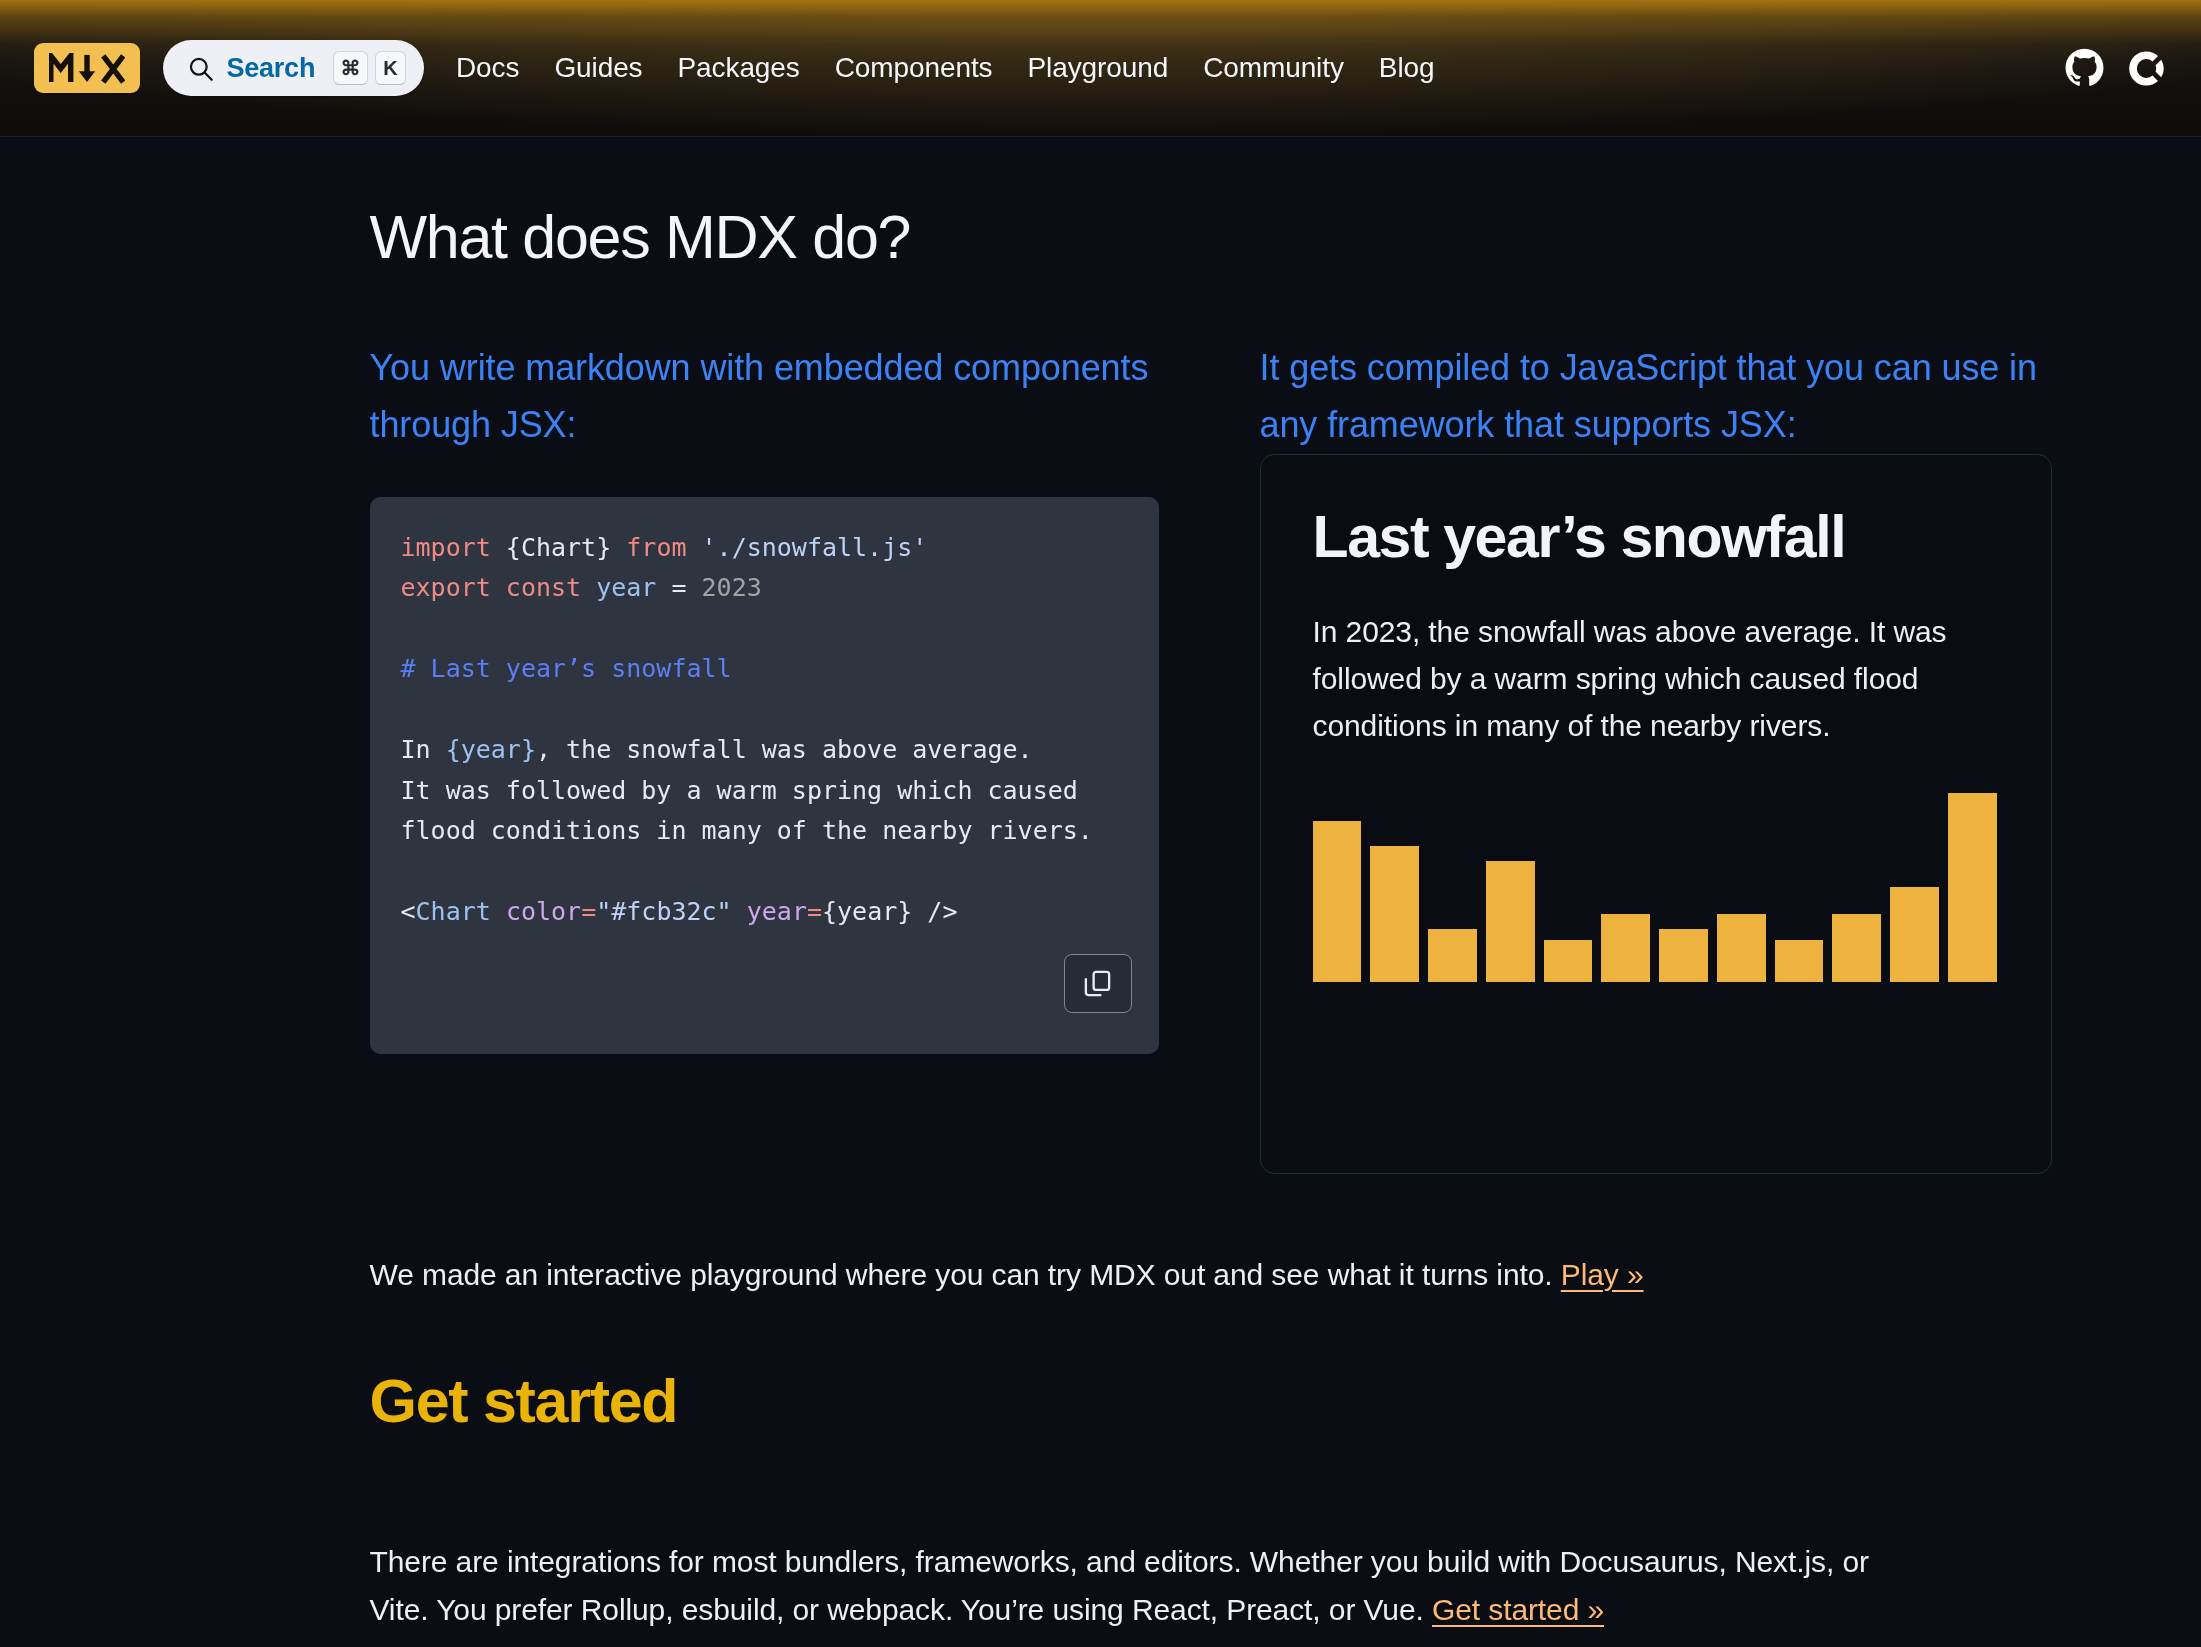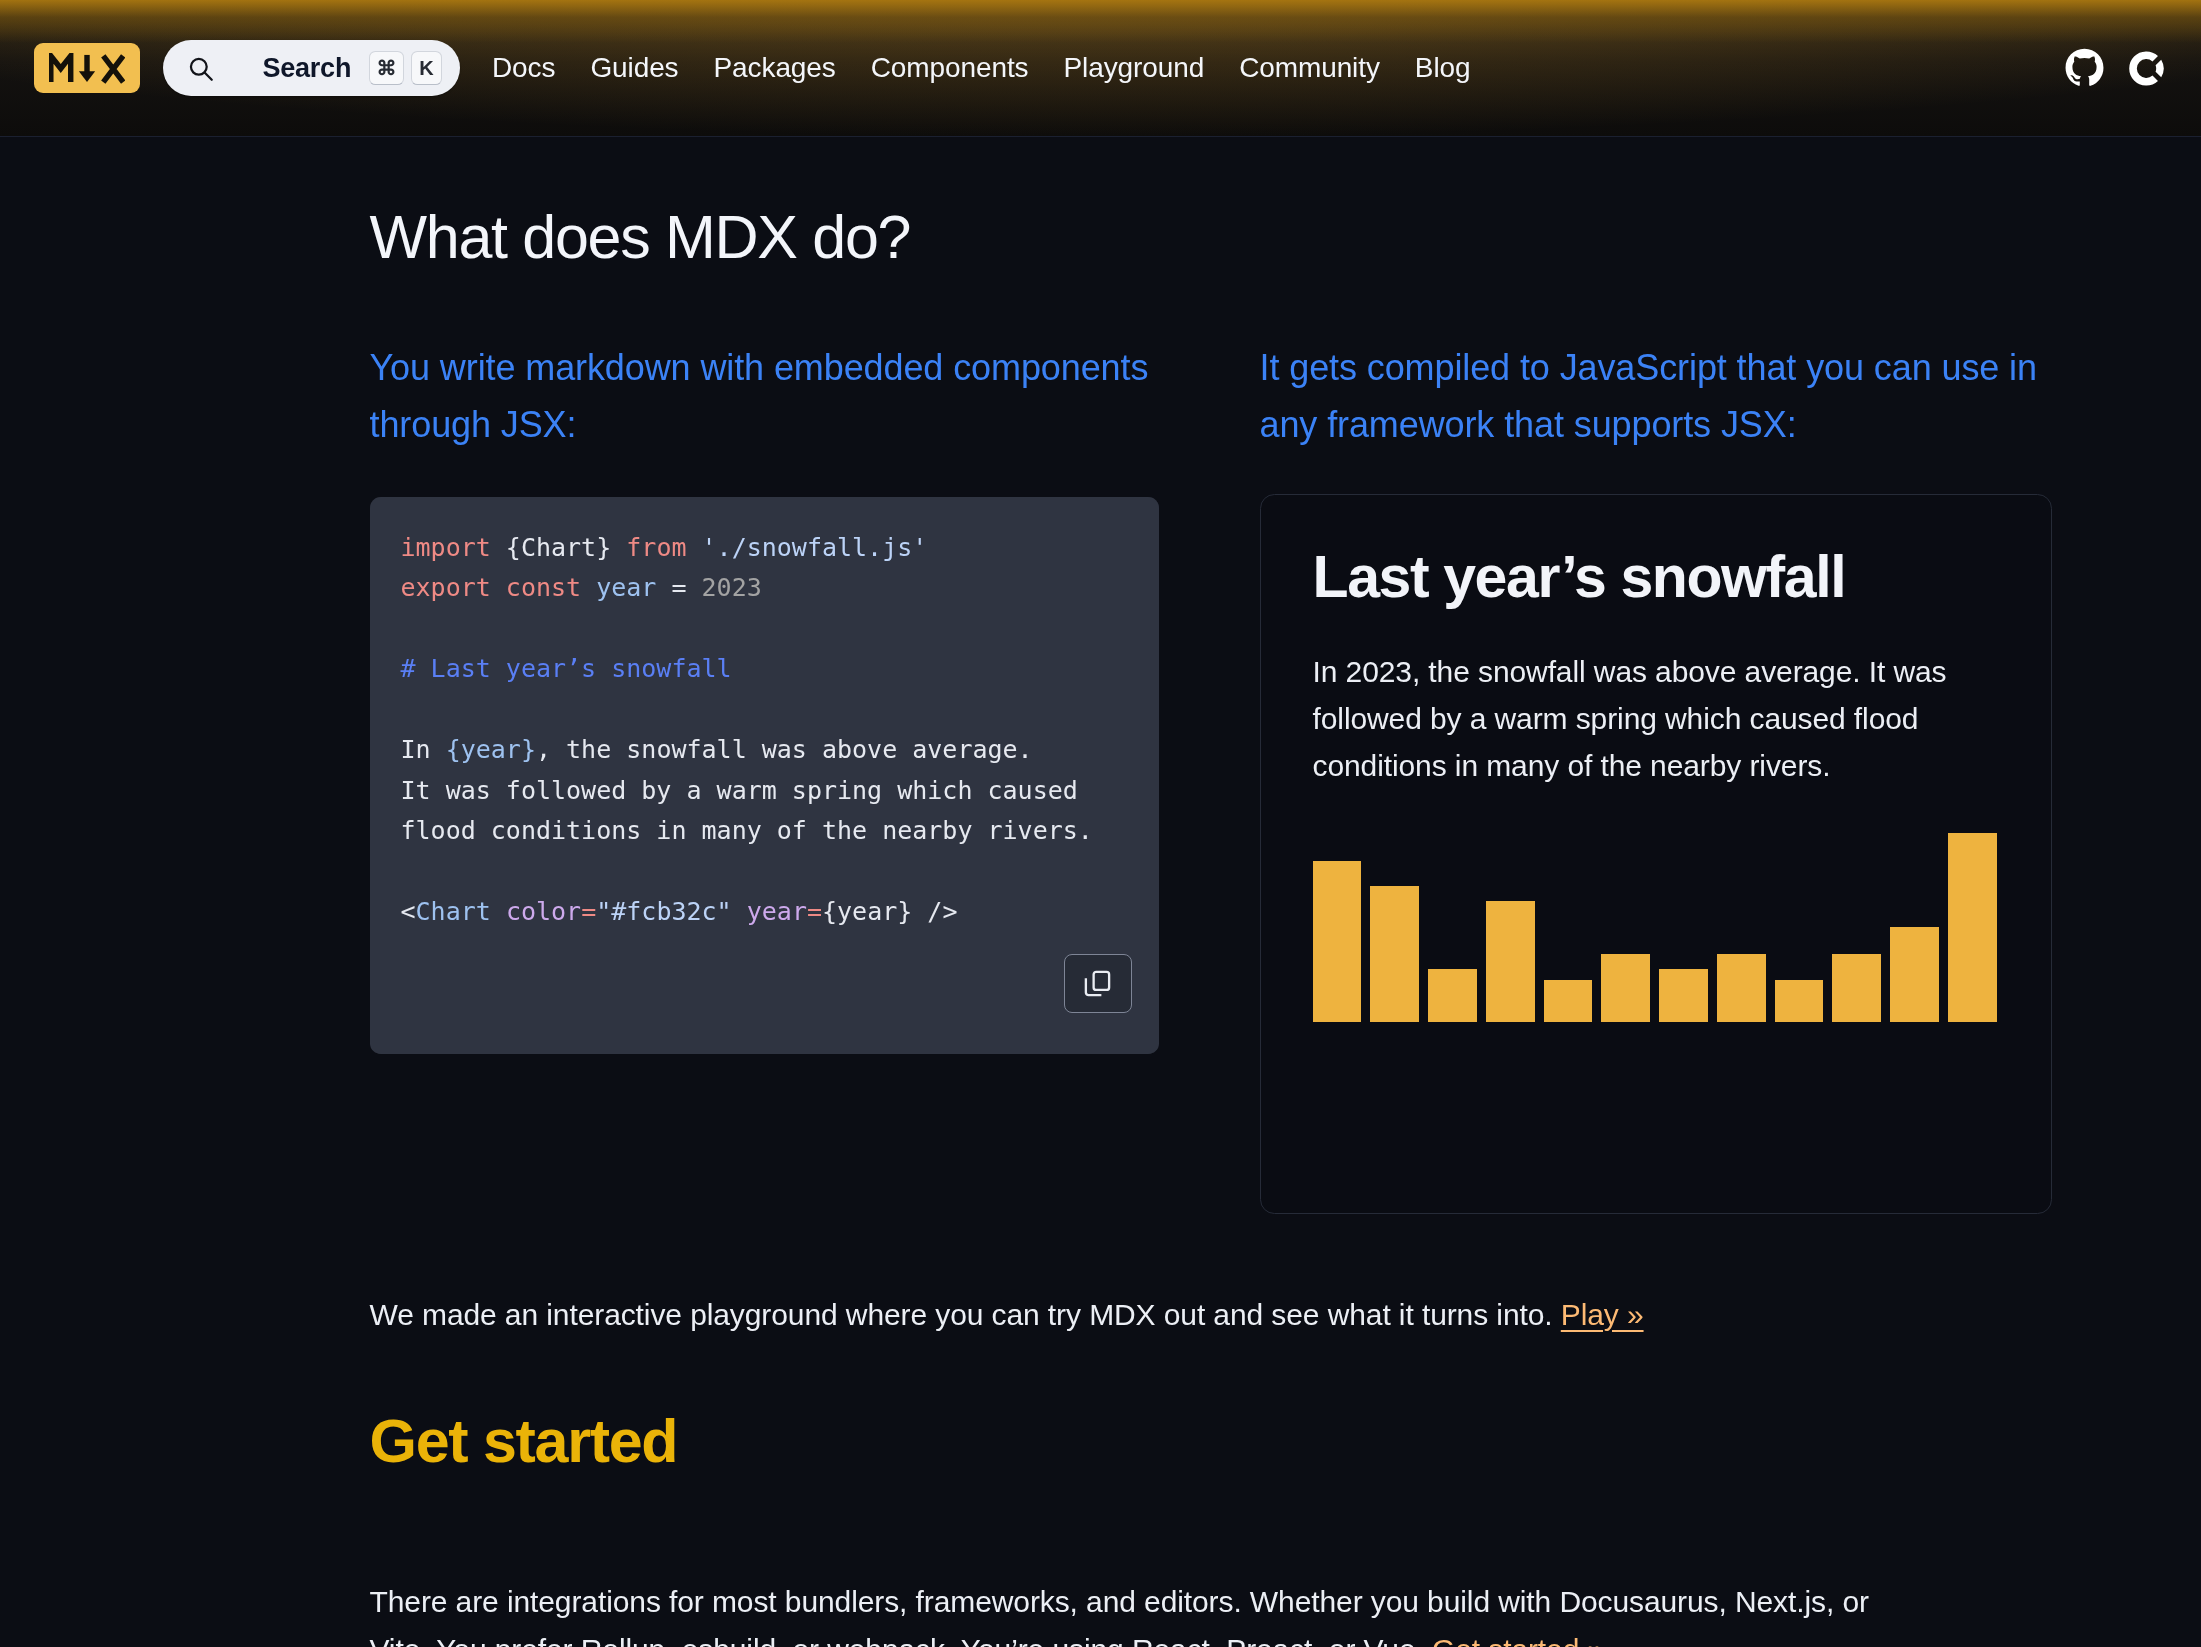--- a/index.html
+++ b/index.html
@@ -61,24 +61,23 @@
     padding: 0 18px 0 23.4px;
     gap: 12.6px;
     flex: 0 0 auto;
     margin-right: 32px;
     box-shadow: 0 0.9px 1.8px rgba(0,0,0,0.3);
   }
   .search-pill .s-icon { width: 27px; height: 27px; flex: 0 0 auto; display:block; }
   .search-pill .s-label {
     font-size: 27px;
     font-weight: 700;
-    color: #0f172a;
+    color: #0369a1;
     letter-spacing: -0.2px;
     white-space: nowrap;
-    margin-left: 36px;
   }
   .kbds { display: flex; gap: 7.2px; margin-left: 5.4px; }
   .kbd {
     min-width: 31px;
     height: 34px;
     border-radius: 6.3px;
     background: #f7f8fa;
     border: 0.9px solid #d2d6dd;
     border-bottom: 1.8px solid #b9bfc9;
     color: #272b33;
@@ -204,21 +203,20 @@
     background: #262b36;
     display: flex;
     align-items: center;
     justify-content: center;
     cursor: pointer;
   }
   .copy-btn svg { display: block; }
 
   
   .preview-card {
-    margin-top: 40px;
     border: 1.4px solid #262b38;
     border-radius: 14.4px;
     background: #0a0c13;
     padding: 50px 54px 50px 52px;
     height: 720px;
   }
   .preview-card h2 {
     color: #f2f4f9;
     font-size: 59px;
     font-weight: 700;

